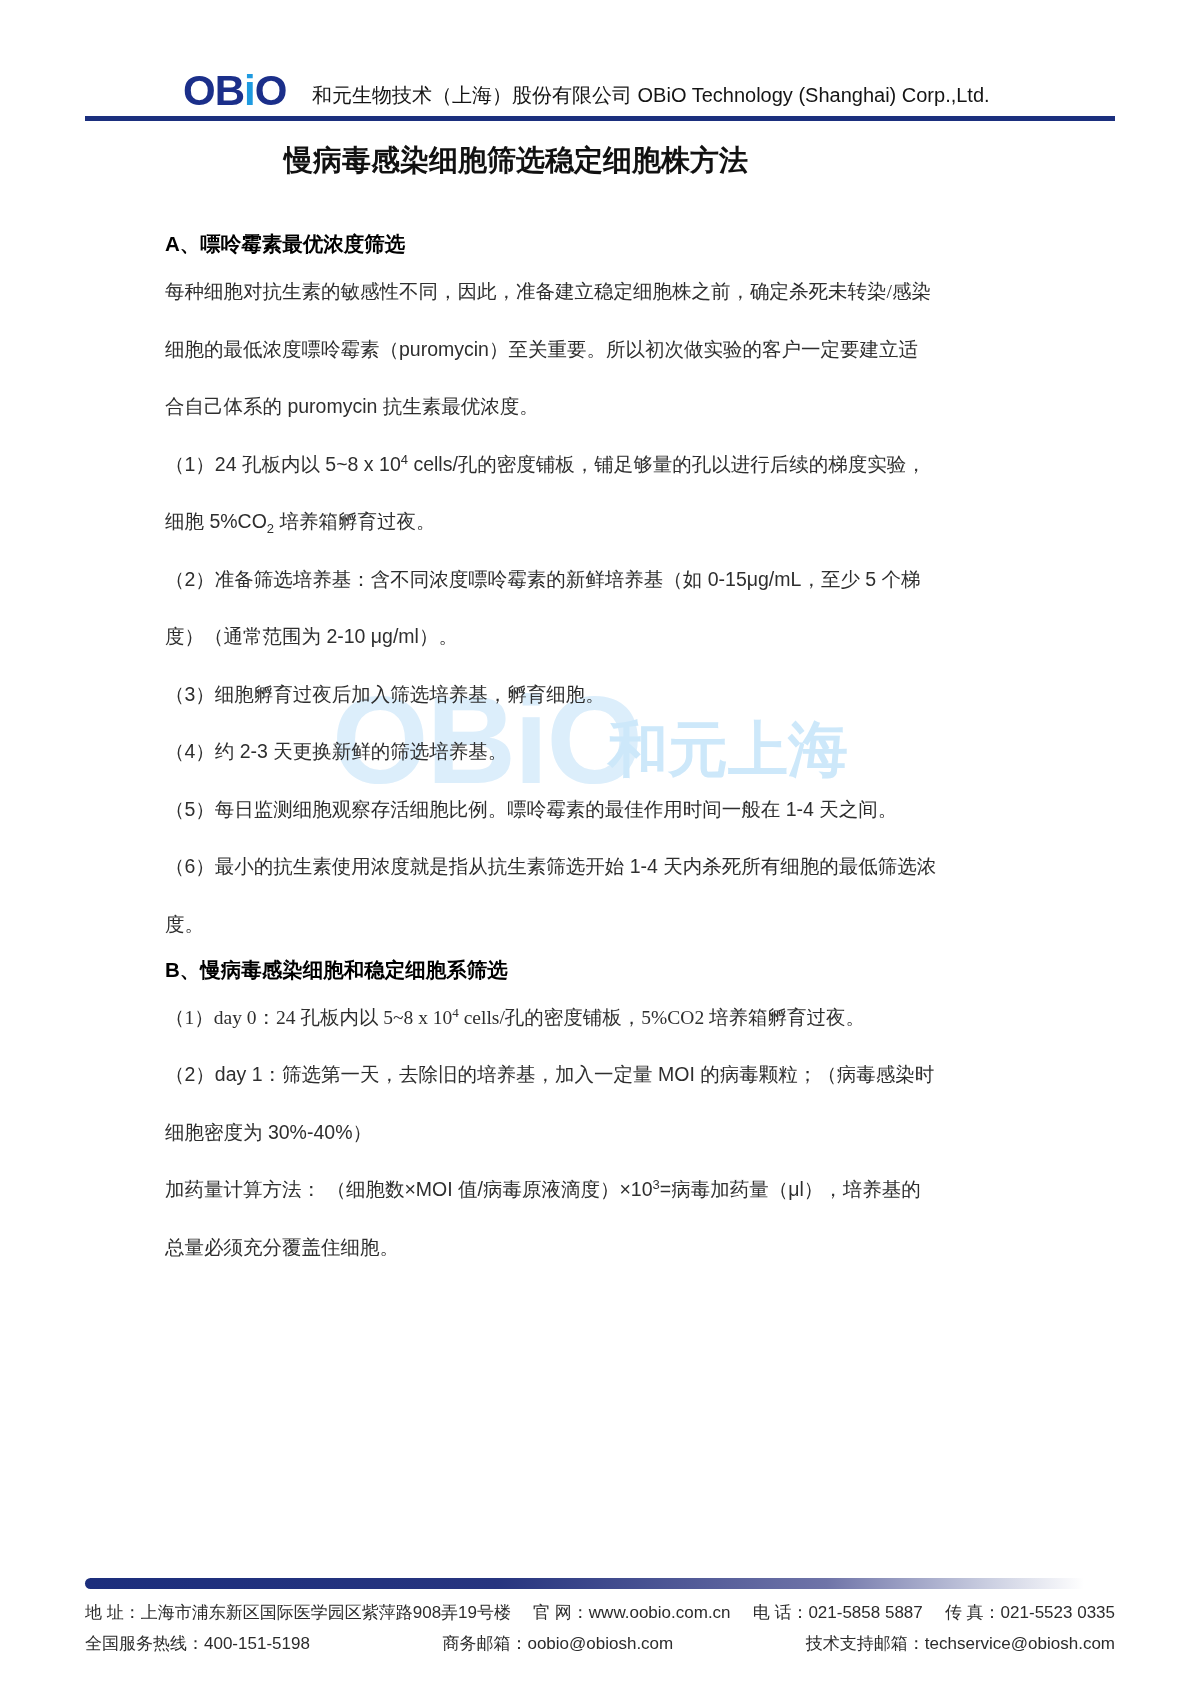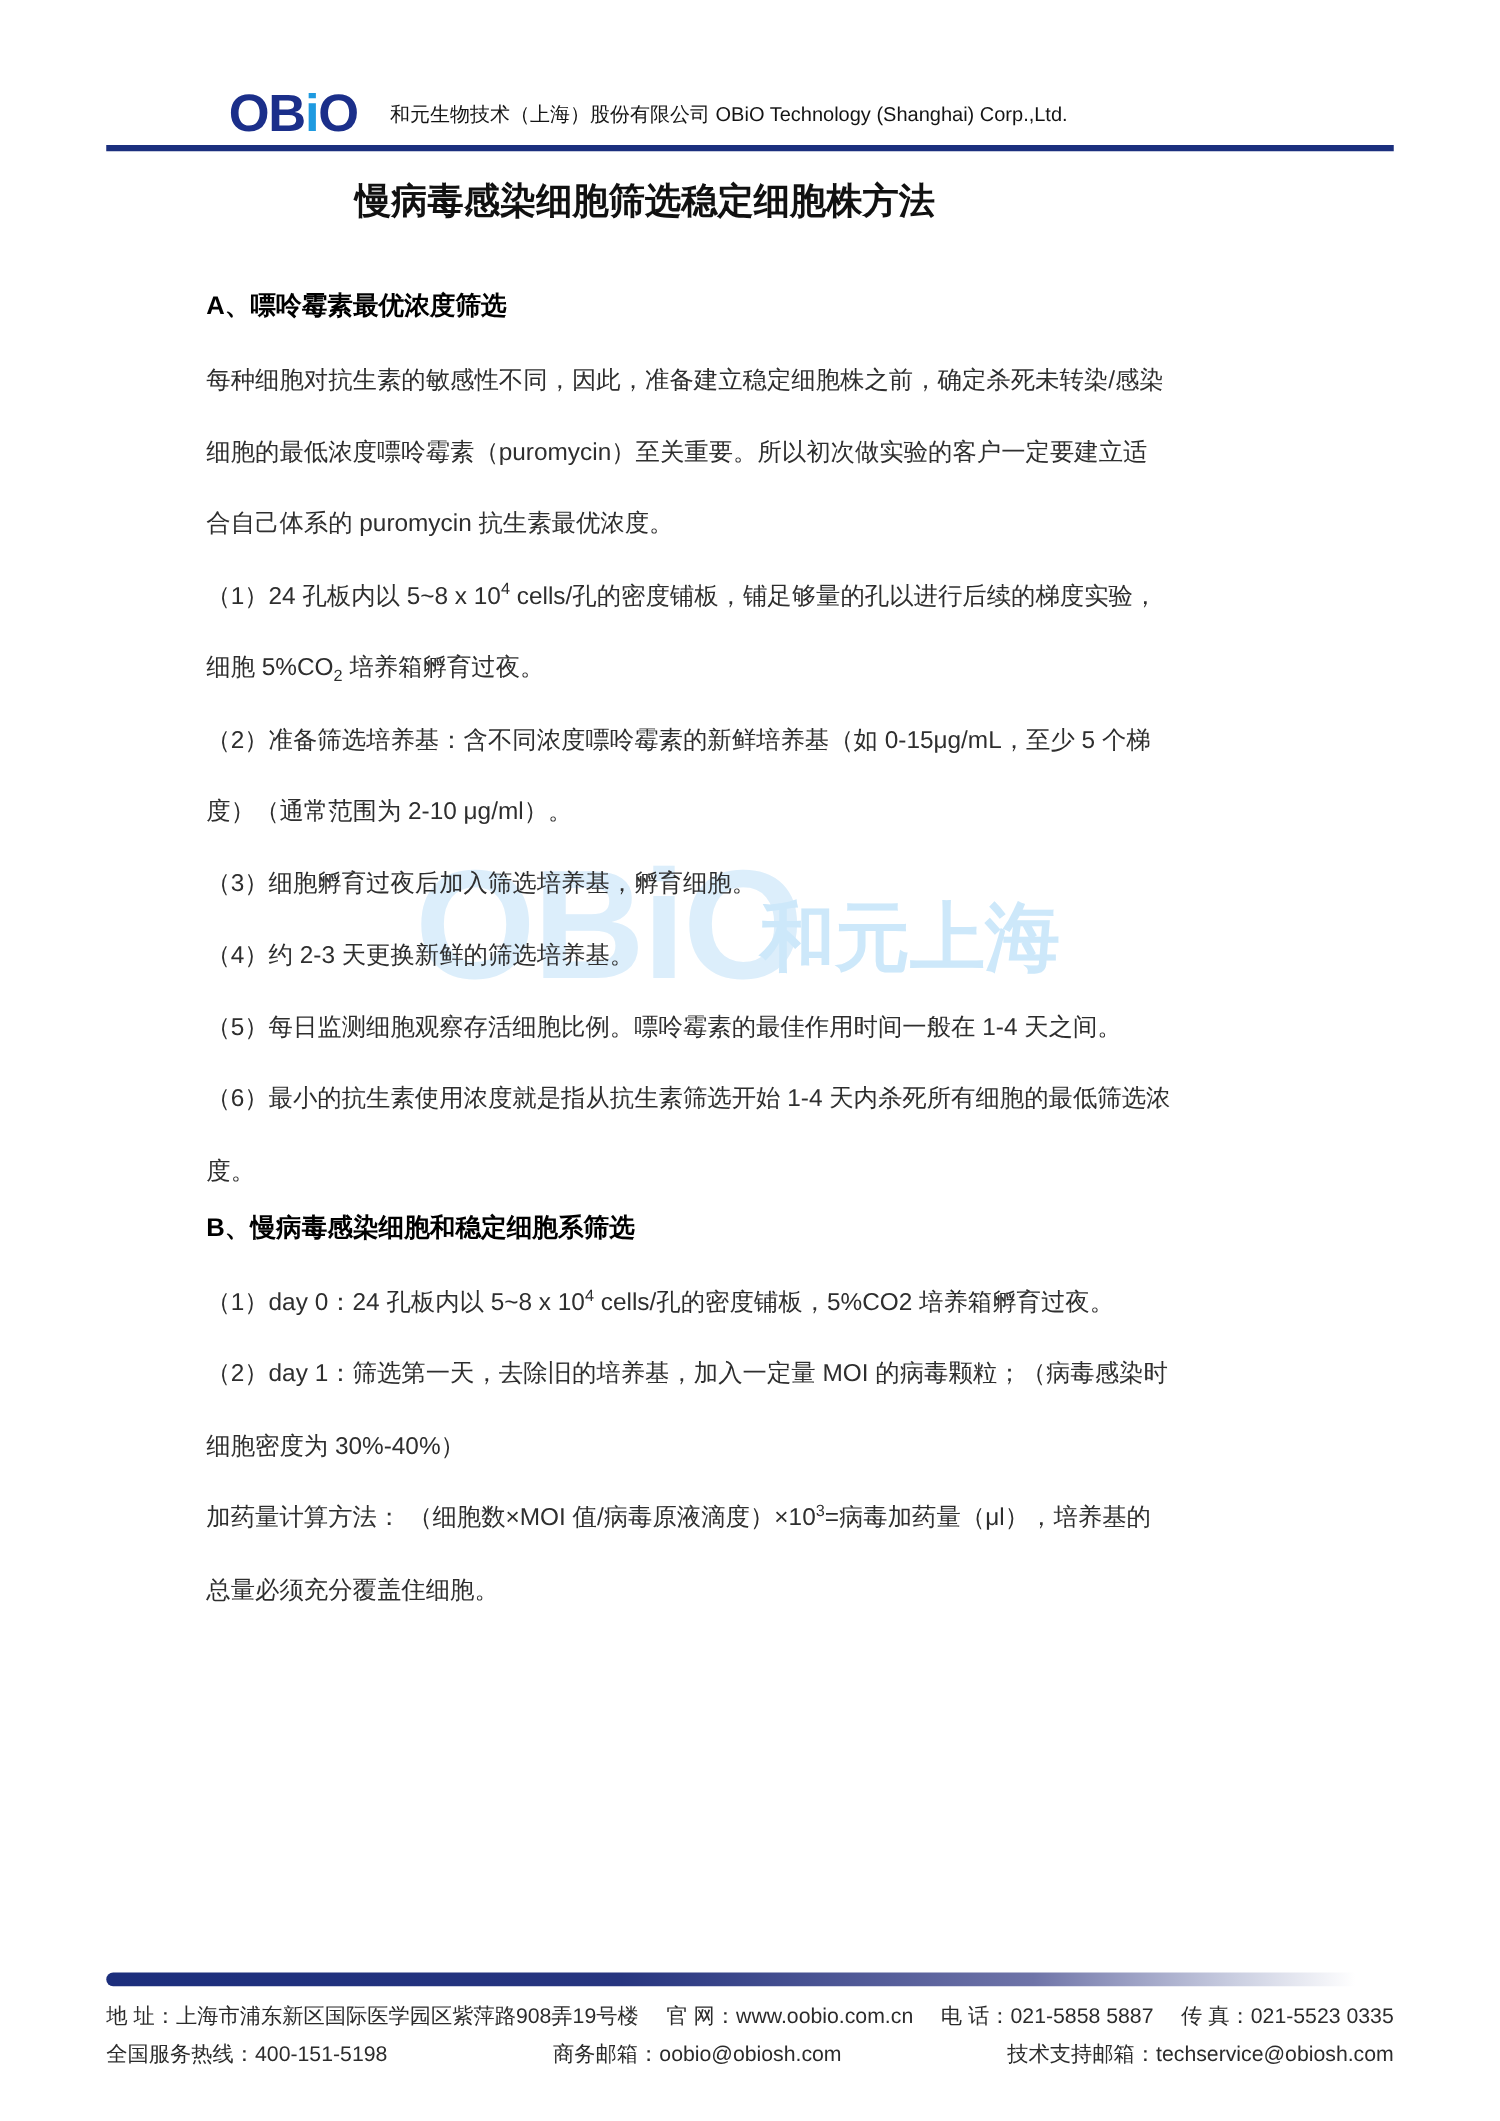--- a/index.html
+++ b/index.html
@@ -13,21 +13,21 @@
 
   
   .logo {
     position: absolute; left: 183px; top: 70px;
     font-size: 42px; font-weight: bold; color: #1b2f8a;
     letter-spacing: -1px; line-height: 1; z-index: 3;
   }
   .logo .logo-i { color: #1e9ae0; }
   .company {
     position: absolute; left: 312px; top: 82px;
-    font-size: 16px; color: #141414; white-space: nowrap; z-index: 3;
+    font-size: 20px; color: #141414; white-space: nowrap; z-index: 3;
   }
   .header-rule {
     position: absolute; left: 85px; top: 116px;
     width: 1030px; height: 5px; background: #1b2f7e; z-index: 3;
   }
 
   
   .doc-title {
     position: absolute; top: 141px; left: 0; width: 1032px;
     text-align: center; font-size: 29px; font-weight: bold; color: #111;
@@ -47,21 +47,21 @@
   }
 
   
   .body-content {
     position: absolute; left: 165px; top: 230px; width: 905px; z-index: 2;
   }
   .heading {
     height: 48px; font-size: 20.5px; font-weight: bold; color: #000000;
     white-space: nowrap;
   }
-  .heading + .line { margin-top: 12px; }
+  .heading + .line { margin-top: 0; font-family: Liberation Serif, serif; }
   .heading:not(:first-child) { margin-top: -12.5px; }
   .line {
     height: 57.5px; font-size: 19.5px; color: #2e2e2e;
     white-space: nowrap;
   }
   .line .sup { vertical-align: super; font-size: 13px; }
   .line .sub { vertical-align: sub; font-size: 13px; }
 
   
   .footer-bar {

